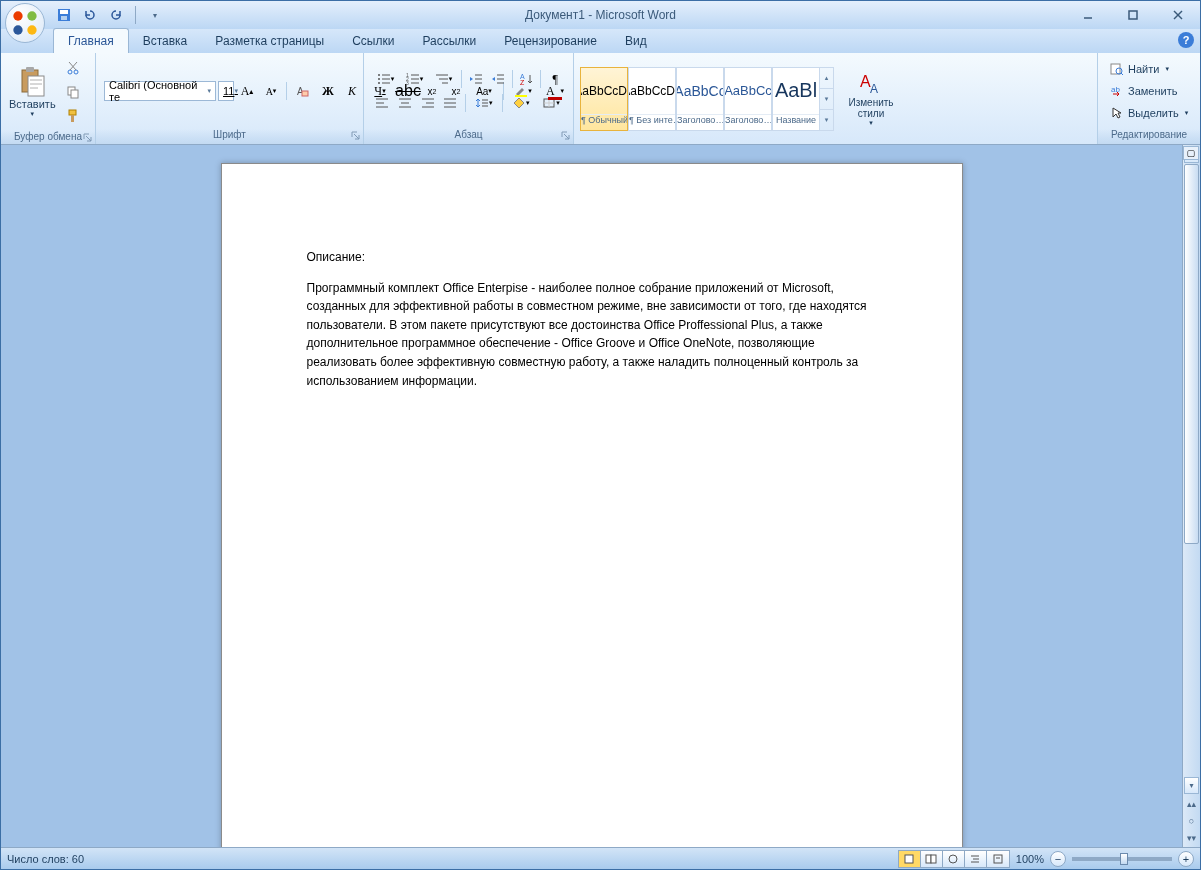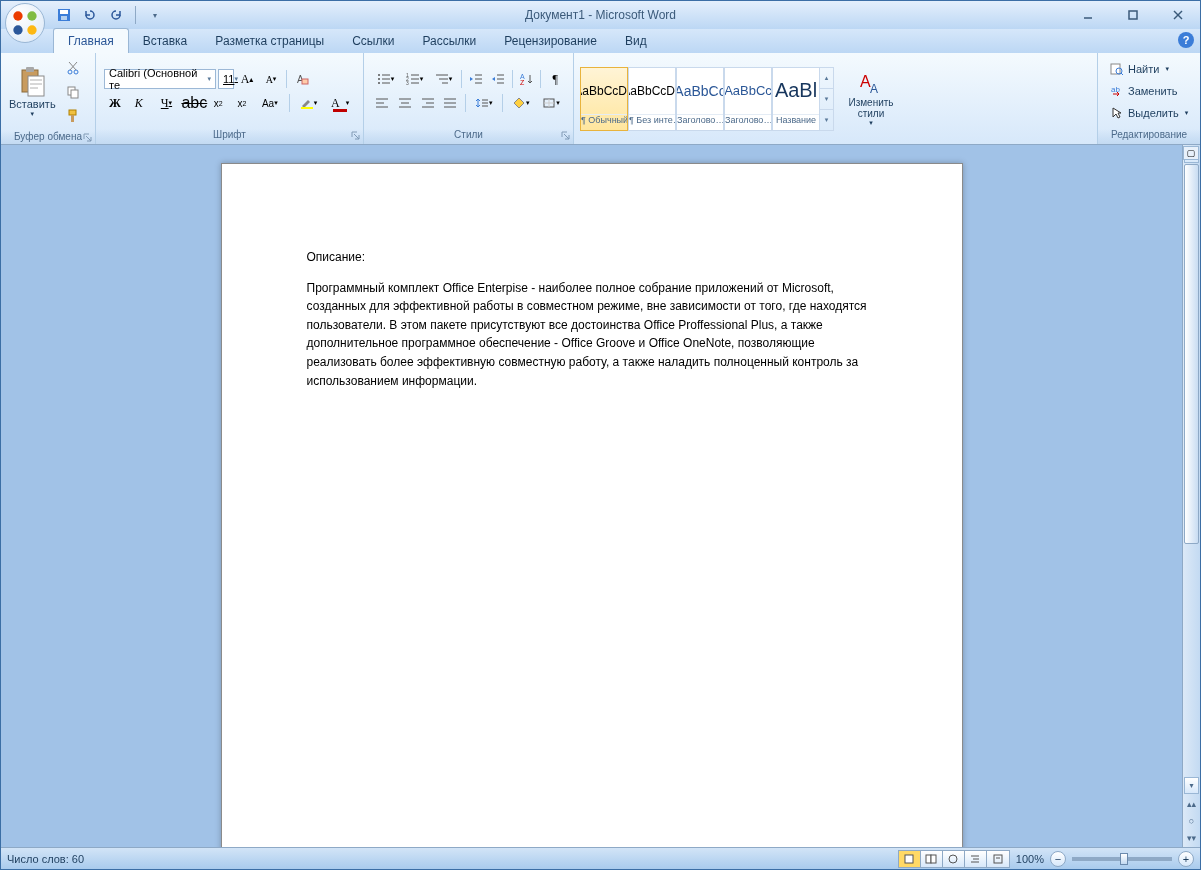--- a/index.html
+++ b/index.html
@@ -29,21 +29,21 @@
 .group-label { height: 15px; font-size: 10px; color: #4c6a8a; text-align: center; position: relative; background: linear-gradient(to bottom, transparent, #c3daf2); }
 .group-label .launcher { position: absolute; right: 2px; top: 1px; width: 11px; height: 11px; cursor: pointer; opacity: .6; }
 
 
 .big-btn { display: flex; flex-direction: column; align-items: center; justify-content: center; padding: 0 4px; cursor: pointer; font-size: 11px; color: #1e3e5e; border-radius: 3px; height: 72px; }
 .small-col { display: flex; flex-direction: column; gap: 2px; padding: 2px; }
 .small-btn { width: 22px; height: 22px; display: flex; align-items: center; justify-content: center; cursor: pointer; border-radius: 2px; }
 
 
 .font-row { display: flex; gap: 2px; align-items: center; }
-.font-col { display: flex; flex-direction: column; gap: 4px; padding: 4px; }
+.font-col { display: flex; flex-direction: row; gap: 4px; padding: 4px; }
 .combo { height: 20px; background: #fff; border: 1px solid #9cb8d6; font-size: 11px; display: flex; align-items: center; padding: 0 4px; cursor: pointer; }
 .combo.font-name { width: 112px; }
 .combo.font-size { width: 16px; text-decoration: underline; }
 .combo .caret { margin-left: auto; font-size: 7px; color: #5a7a9a; }
 .ico-btn { width: 22px; height: 20px; display: flex; align-items: center; justify-content: center; cursor: pointer; border-radius: 2px; font-size: 12px; }
 .ico-btn.drop { width: 30px; }
 .ico-sep { width: 1px; height: 18px; background: #b4cfe8; margin: 0 2px; }
 
 
 .para-col { display: flex; flex-direction: column; gap: 4px; padding: 4px; }
@@ -361,21 +361,21 @@
               <svg width="14" height="12">
                 <rect x="2" y="2" width="10" height="8" fill="none" stroke="#555"></rect>
                 <line x1="2" y1="6" x2="12" y2="6" stroke="#ccc"></line>
                 <line x1="7" y1="2" x2="7" y2="10" stroke="#ccc"></line>
               </svg>
               <span style="font-size:7px;">▾</span>
             </div>
         </div>
       </div>
     </div>
-    <div class="group-label"><span>Стили</span><svg class="launcher" viewBox="0 0 11 11">
+    <div class="group-label"><span>Абзац</span><svg class="launcher" viewBox="0 0 11 11">
           <path d="M2 2 H7 M2 2 V7 M4 4 L9 9 M9 5 V9 H5" stroke="#4c6a8a" fill="none"></path>
         </svg></div>
   </div>
 
   <div class="group" style="flex:1;">
     <div class="group-body">
       <div class="style-gallery">
         <div class="style-item selected">
           <div class="style-preview" style="color:#000;">AaBbCcDd</div>
           <div class="style-name">¶ Обычный</div>

